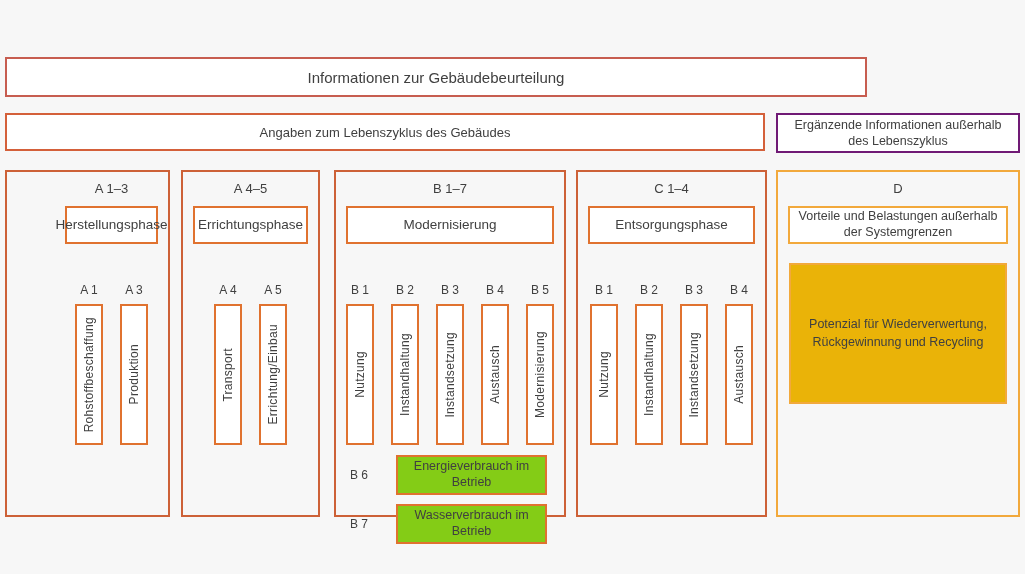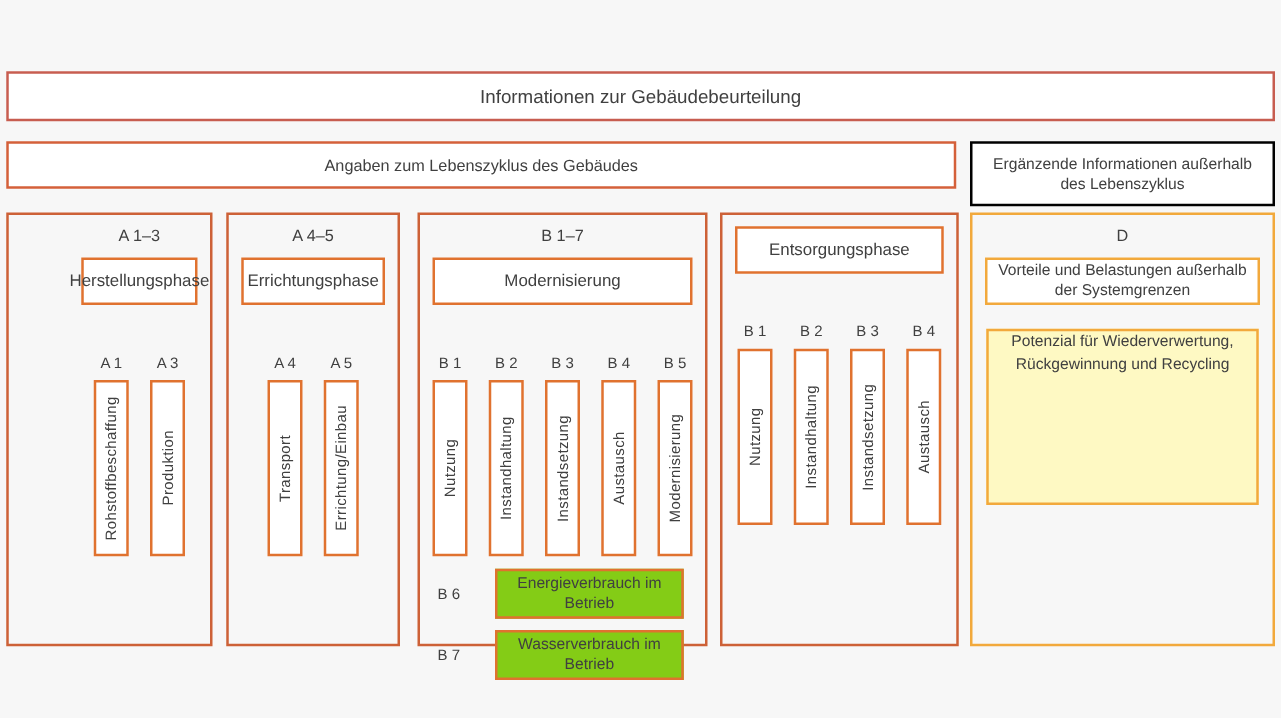--- a/index.html
+++ b/index.html
@@ -7,23 +7,23 @@
     width:1025px;height:574px;
     background:#f7f7f7;
     font-family:"Liberation Sans","DejaVu Sans",sans-serif;
     color:#404040;
     position:relative;
     overflow:hidden;
   }
   .canvas{position:absolute;inset:0;}
   .wbox{background:#ffffff;box-sizing:border-box;display:flex;align-items:center;justify-content:center;text-align:center;}
   
-  .title-banner{position:absolute;left:5px;top:57px;width:1015px;height:40px;border:2px solid #c75d50;font-size:15px;}
+  .title-banner{position:absolute;left:5px;top:57px;width:862px;height:40px;border:2px solid #c75d50;font-size:15px;}
   .banner-left{position:absolute;left:5px;top:113px;width:760px;height:38px;border:2px solid #d4603a;font-size:13px;}
-  .banner-right{position:absolute;left:776px;top:113px;width:244px;height:52px;border:2px solid #000000;font-size:12.5px;line-height:1.3;padding:2px 10px;justify-content:flex-end;}
+  .banner-right{position:absolute;left:776px;top:113px;width:244px;height:40px;border:2px solid #701a75;font-size:12.5px;line-height:1.3;padding:2px 10px;justify-content:flex-end;}
   
   .col{position:absolute;top:170px;height:347px;border:2px solid #cd6137;box-sizing:border-box;background:transparent;}
   .col.amber{border-color:#f2a93c;}
   .col1{left:5px;width:165px;padding-left:48px;}
   .col2{left:181px;width:139px;}
   .col3{left:334px;width:232px;}
   .col4{left:576px;width:191px;}
   .col5{left:776px;width:244px;}
   .col-header{margin-top:9px;text-align:center;font-size:13px;height:16px;}
   .phase-box{margin:9px 10px 0;height:38px;border:2px solid #e0722f;background:#fff;box-sizing:border-box;
@@ -34,22 +34,22 @@
   .module-code{font-size:12px;height:15px;margin-bottom:6px;white-space:nowrap;}
   .vbox{width:24px;height:137px;border:2px solid #e0722f;background:#fff;display:flex;align-items:center;justify-content:center;}
   .vtext{writing-mode:vertical-rl;transform:rotate(180deg);font-size:12px;white-space:nowrap;letter-spacing:0.3px;}
   
   .extra-row{display:flex;align-items:center;margin:10px 17px 0 8px;gap:22px;}
   .extra-row + .extra-row{margin-top:9px;}
   .extra-code{width:30px;text-align:center;font-size:12px;flex:0 0 auto;}
   .extra-box{flex:1;height:38px;border:2px solid #e0722f;background:#84cc16;box-sizing:border-box;
     display:flex;align-items:center;justify-content:center;text-align:center;font-size:12.5px;line-height:1.25;padding:18px 6px;}
   
-  .big-box{margin:19px 11px 0;height:141px;border:2px solid #f2a93c;background:#fef9c3;box-sizing:border-box;
-    display:flex;align-items:flex-start;justify-content:center;text-align:center;font-size:12.5px;line-height:1.4;padding:0 14px;}
+  .big-box{margin:19px 11px 0;height:141px;border:2px solid #f2a93c;background:#eab308;box-sizing:border-box;
+    display:flex;align-items:center;justify-content:center;text-align:center;font-size:12.5px;line-height:1.4;padding:0 14px;}
 </style>
 </head>
 <body>
 
 <div class="canvas">
 
   <div class="wbox title-banner">
     <span>Informationen zur Gebäudebeurteilung</span>
   </div>
 
@@ -148,20 +148,21 @@
     </div>
     <div class="extra-row">
       <div class="extra-code">B 7</div>
       <div class="extra-box">
         <span>Wasserverbrauch im Betrieb</span>
       </div>
     </div>
   </div>
 
   <div class="col col4">
+    <div class="col-header">C 1–4</div>
     <div class="phase-box">
       <span>Entsorgungsphase</span>
     </div>
     <div class="modules">
       <div class="module">
         <div class="module-code">B 1</div>
         <div class="vbox">
             <span class="vtext">Nutzung</span>
           </div>
       </div>

